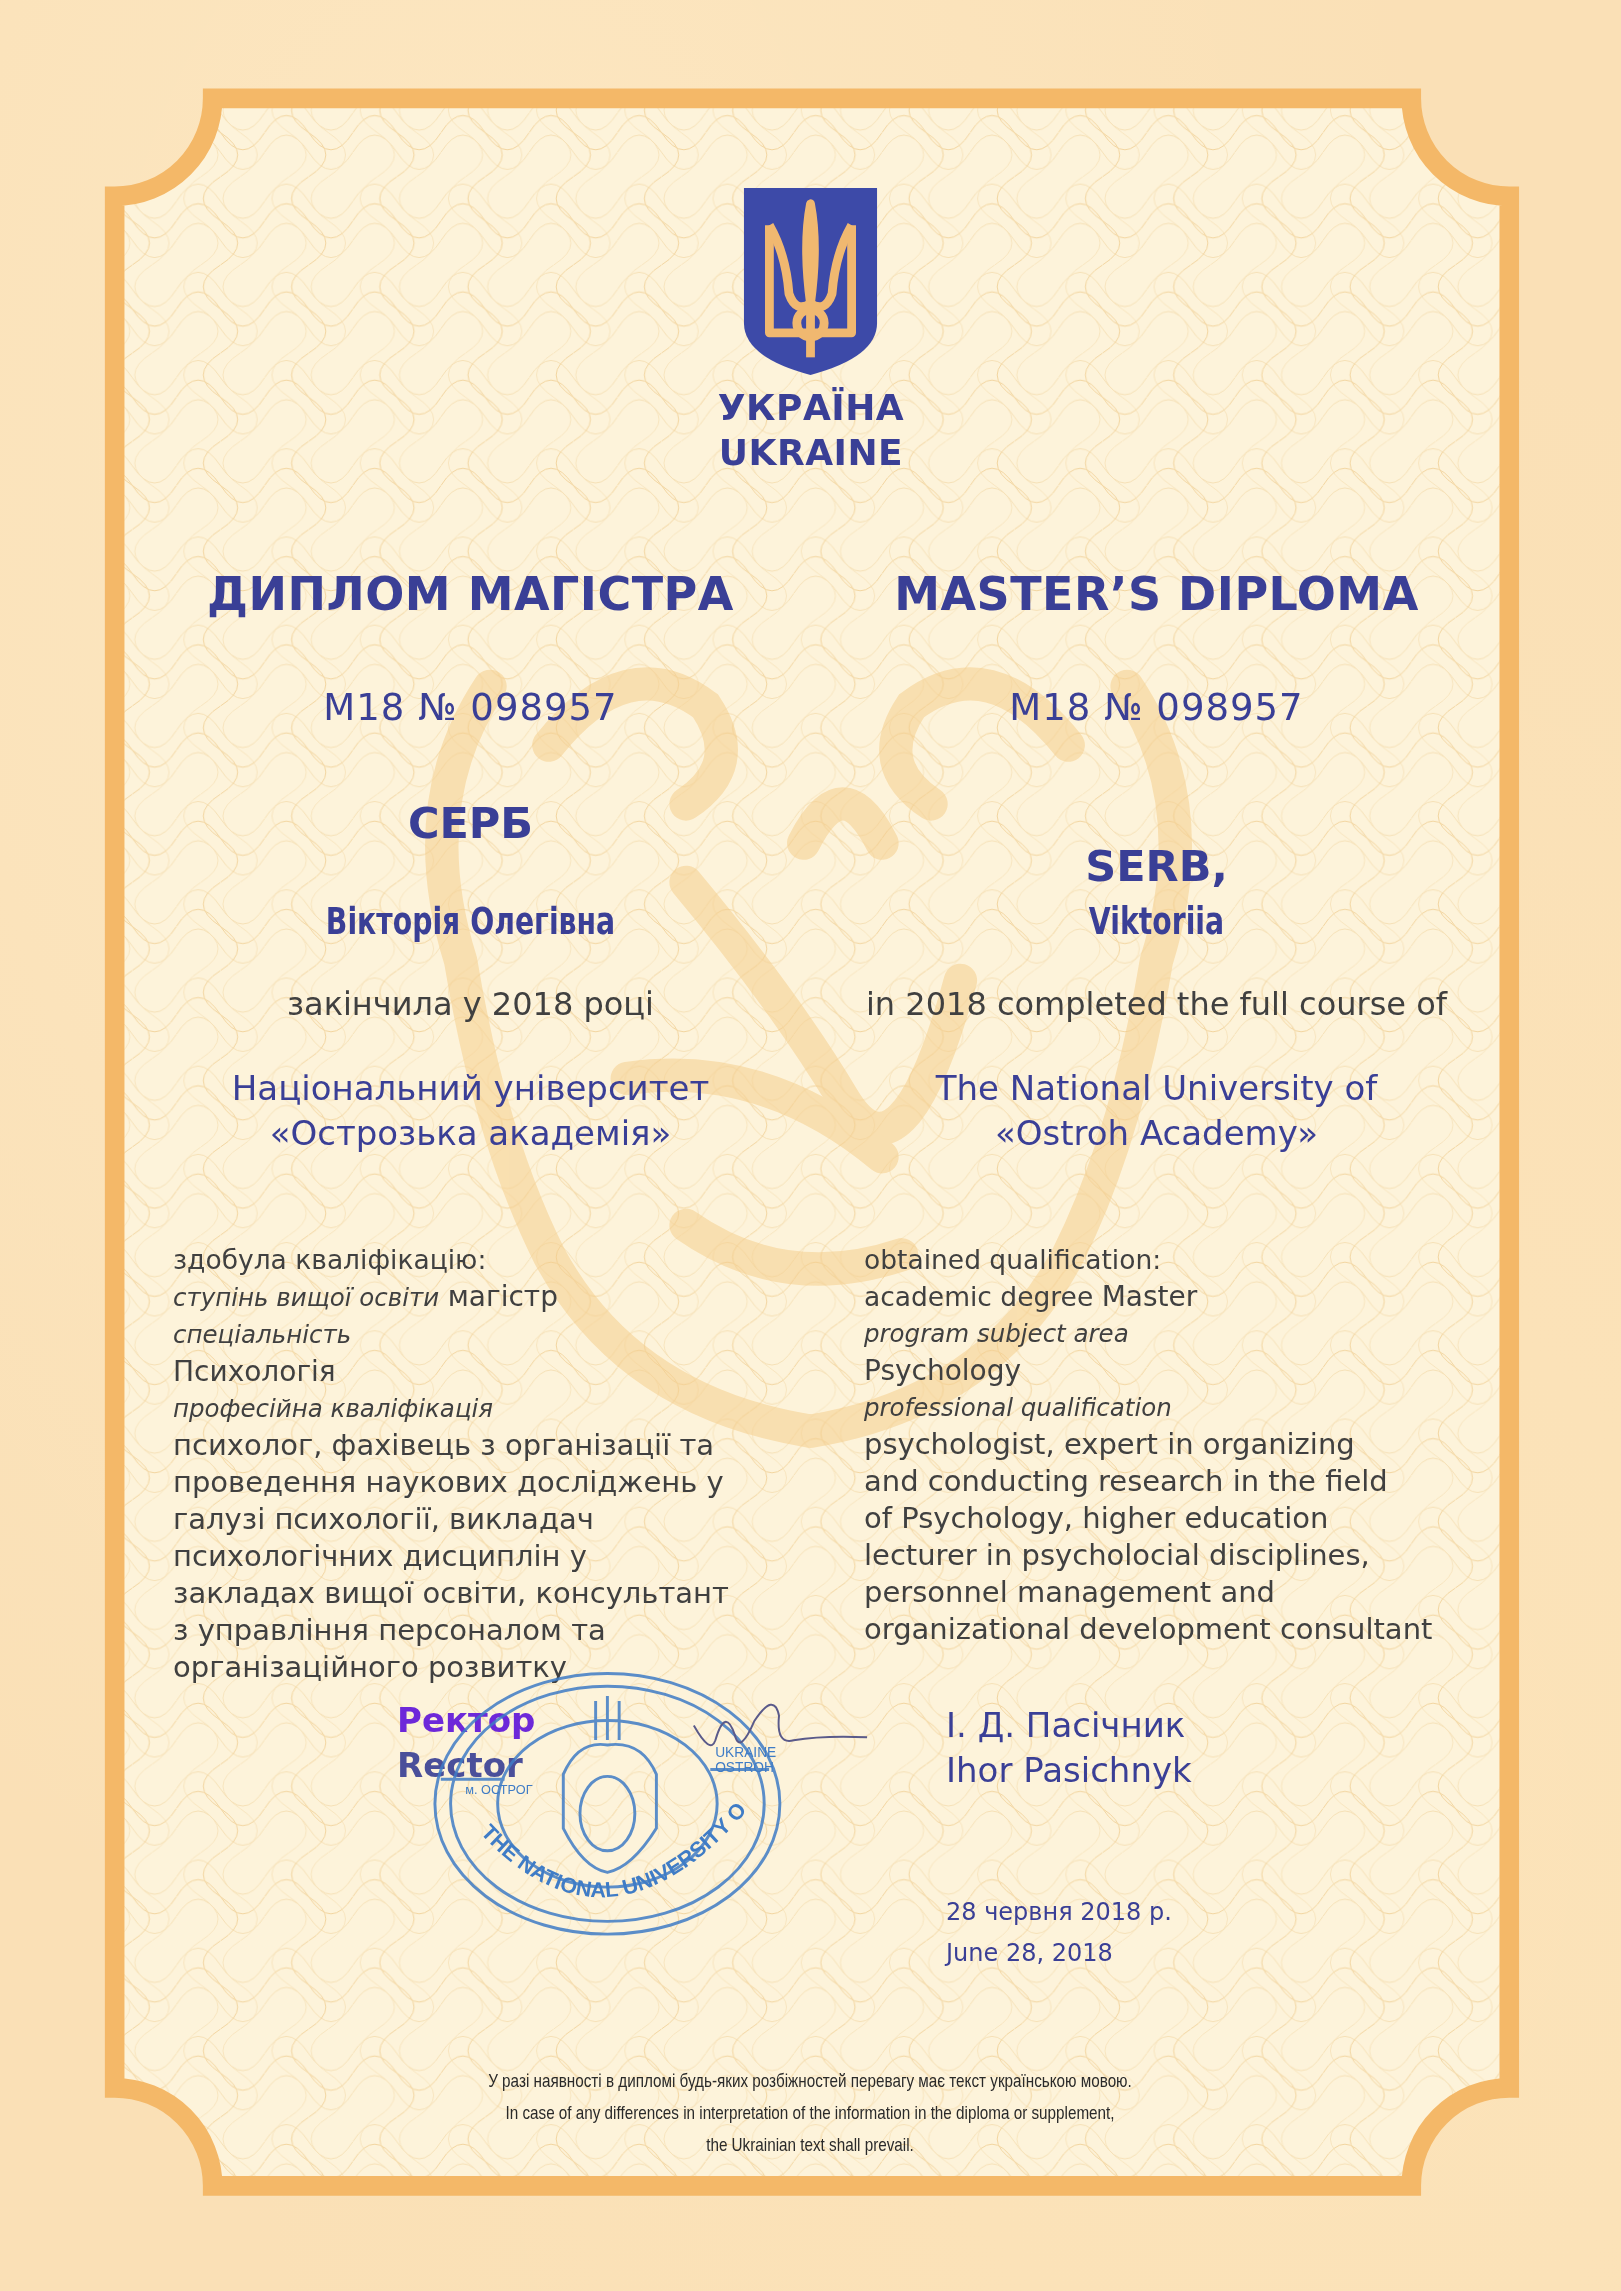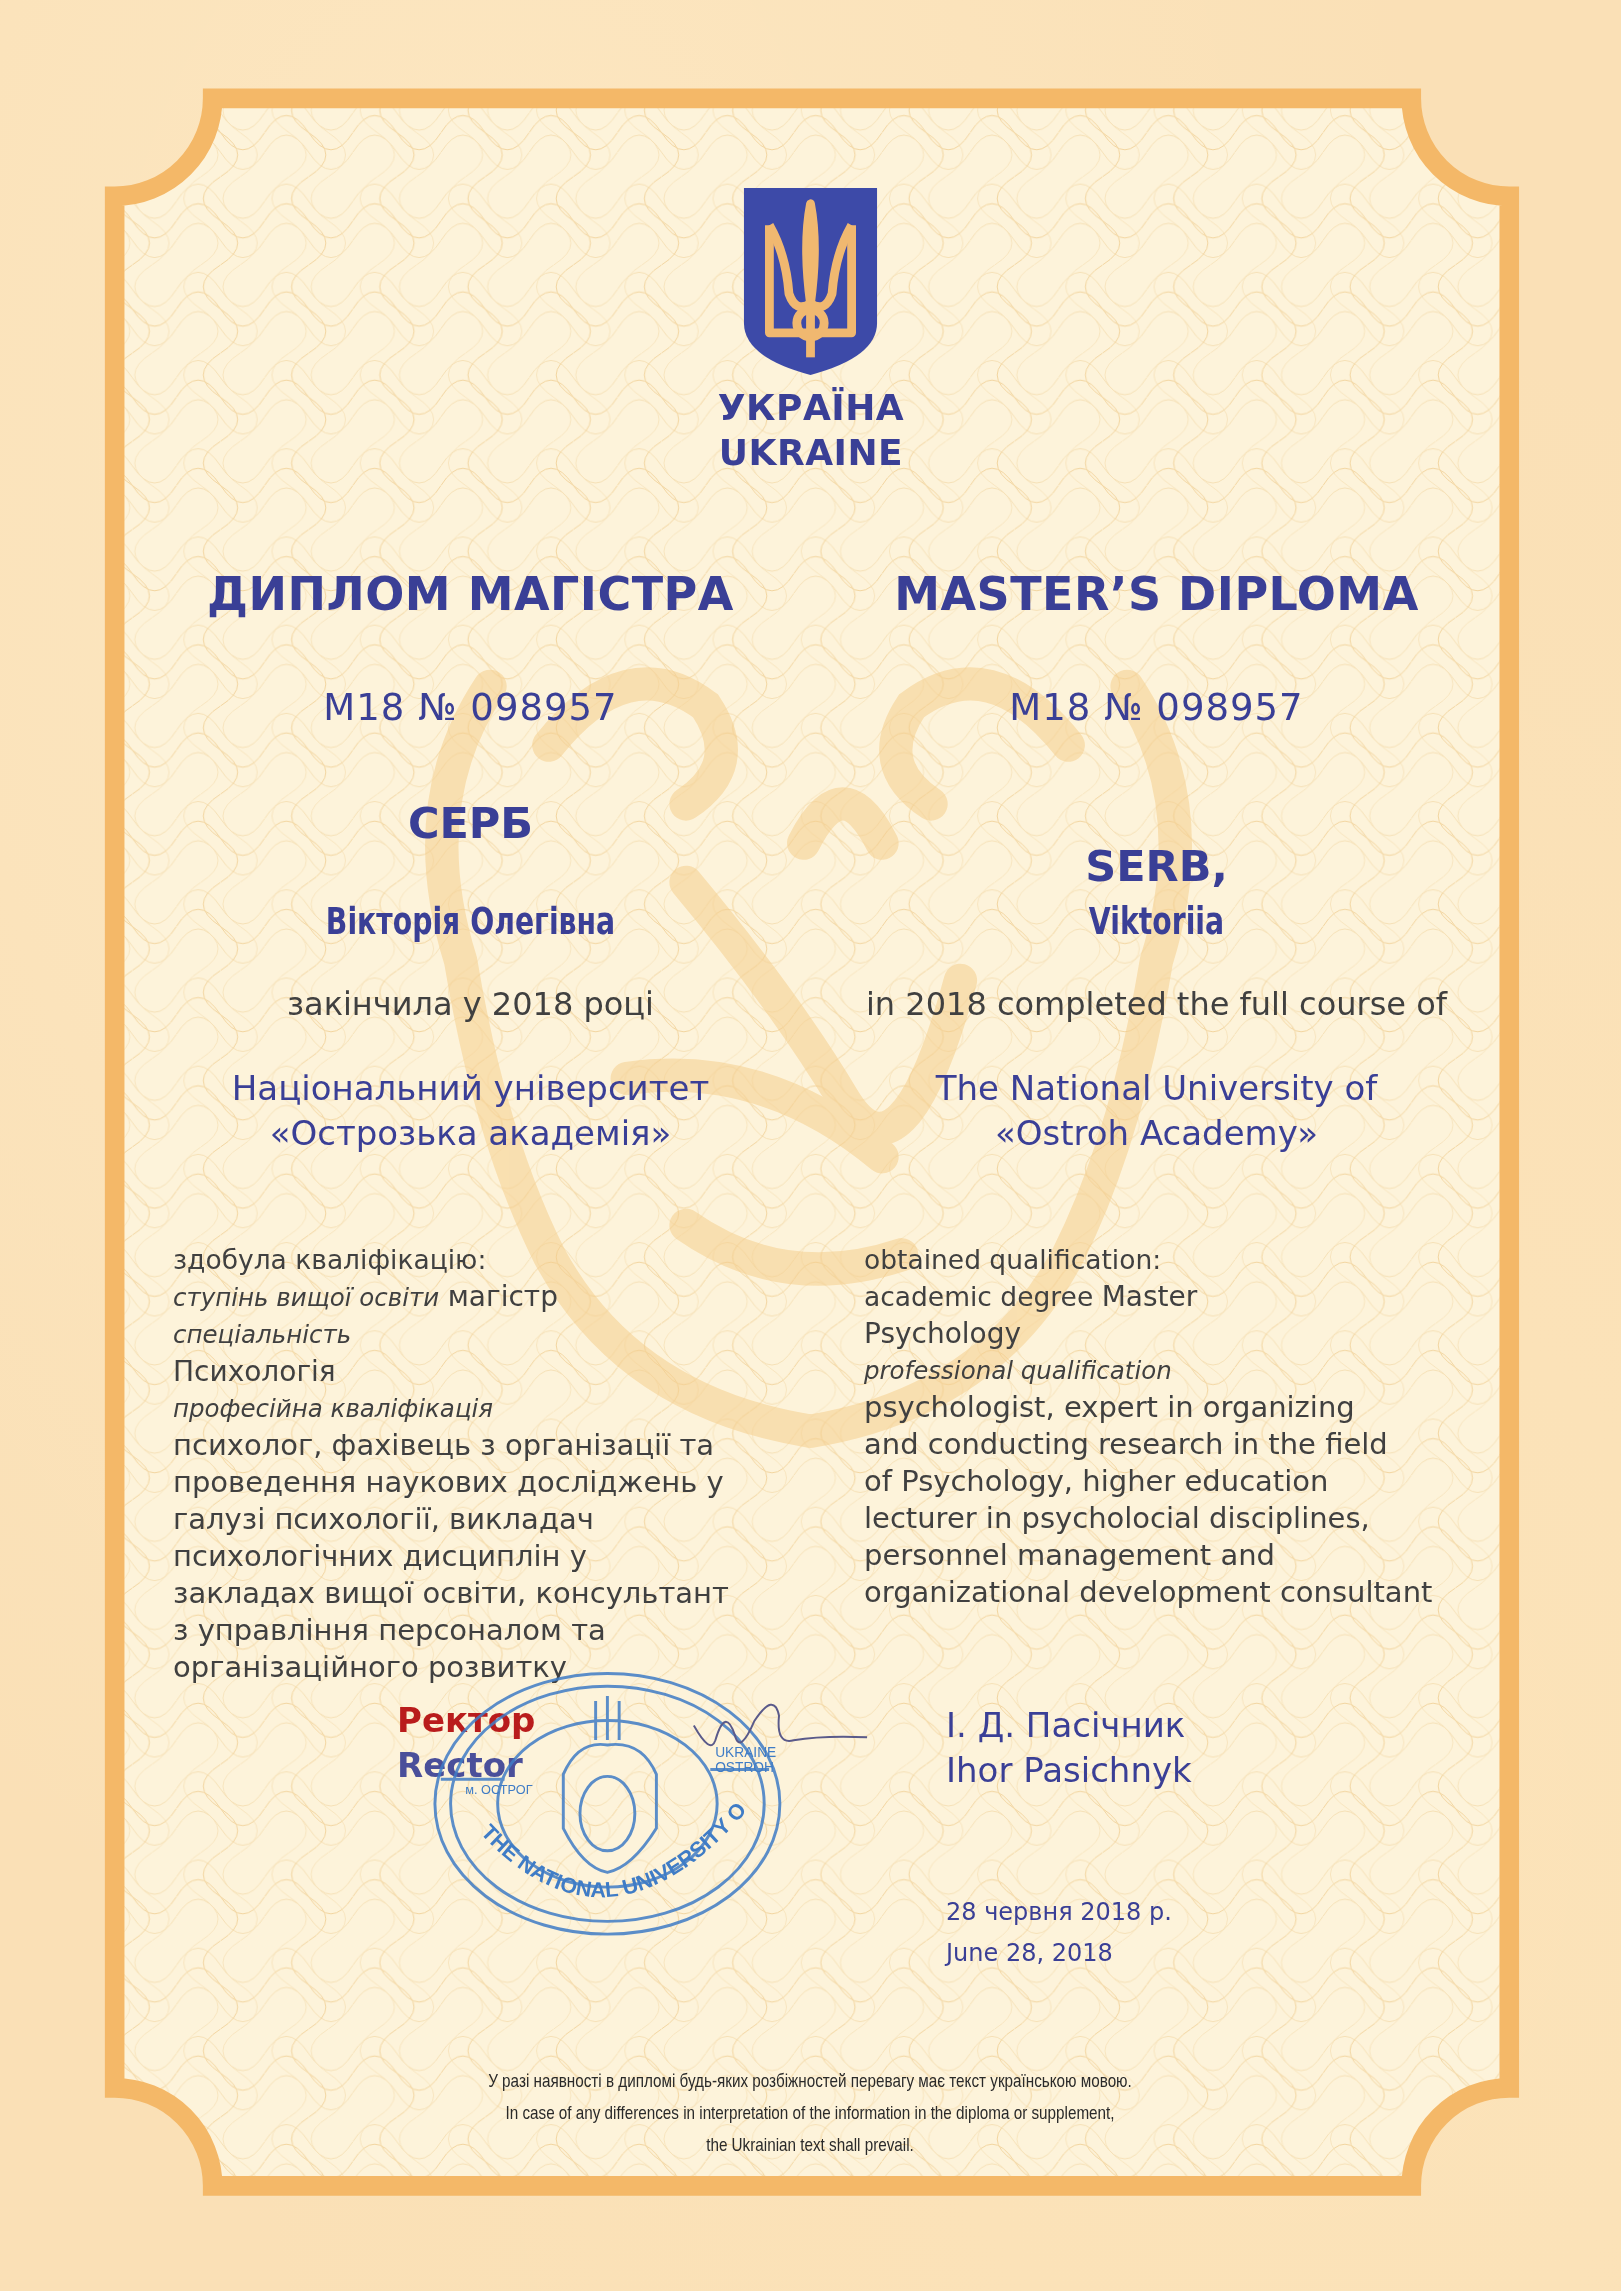--- a/index.html
+++ b/index.html
@@ -120,33 +120,34 @@
     <div>психологічних дисциплін у</div>
     <div>закладах вищої освіти, консультант</div>
     <div>з управління персоналом та</div>
     <div>організаційного розвитку</div>
   </div>
 </div>
 
 <div class="abs black qual" style="left:864px;top:1241px;width:647px;">
   <div>obtained qualification:</div>
   <div><span>academic degree</span> <span class="big">Master</span></div>
+  <div class="lbl">program subject area</div>
   <div class="big">Psychology</div>
   <div class="lbl">professional qualification</div>
   <div class="val">
     <div>psychologist, expert in organizing</div>
     <div>and conducting research in the field</div>
     <div>of Psychology, higher education</div>
     <div>lecturer in psycholocial disciplines,</div>
     <div>personnel management and</div>
     <div>organizational development consultant</div>
   </div>
 </div>
 
-<div class="abs sign" style="left:397px;top:1698px;color:#b91c1c;">Ректор</div>
+<div class="abs sign" style="left:397px;top:1698px;color:#6d28d9;">Ректор</div>
 <div class="abs sign" style="left:397px;top:1743px;color:#4a4f9a;">Rector</div>
 
 <div class="abs" style="left:421px;top:1647px;width:363px;height:294px;">
   <svg width="363" height="294" viewBox="0 0 370 300">
     <g fill="none" stroke="#3f7cc6" stroke-width="3" opacity="0.85">
       <ellipse cx="190" cy="160" rx="176" ry="133"></ellipse>
       <ellipse cx="190" cy="160" rx="160" ry="120"></ellipse>
       <ellipse cx="190" cy="160" rx="112" ry="85"></ellipse>
       <path d="M145 130 Q160 95 190 100 Q225 95 240 130 L240 185 Q215 225 190 230 Q165 225 145 185 Z"></path>
       <ellipse cx="190" cy="170" rx="28" ry="38"></ellipse>

